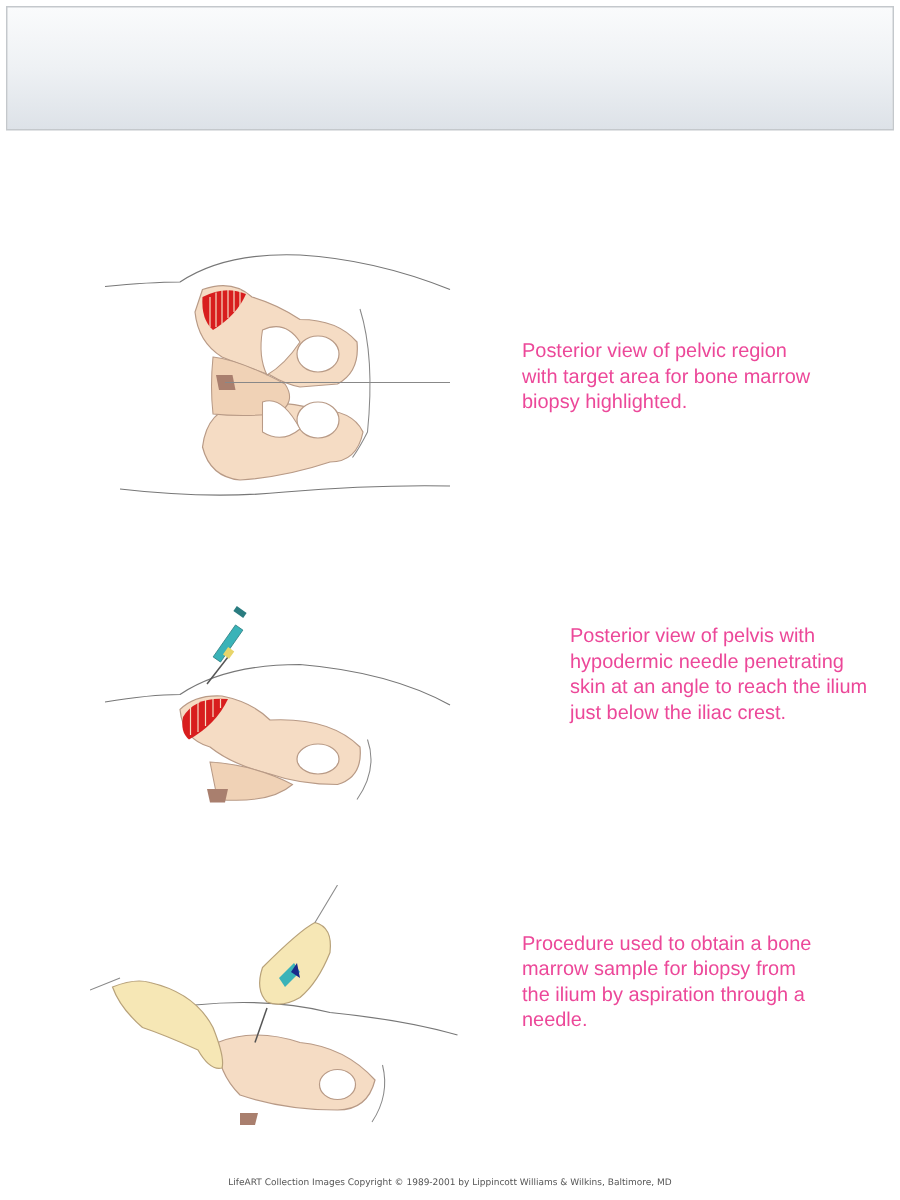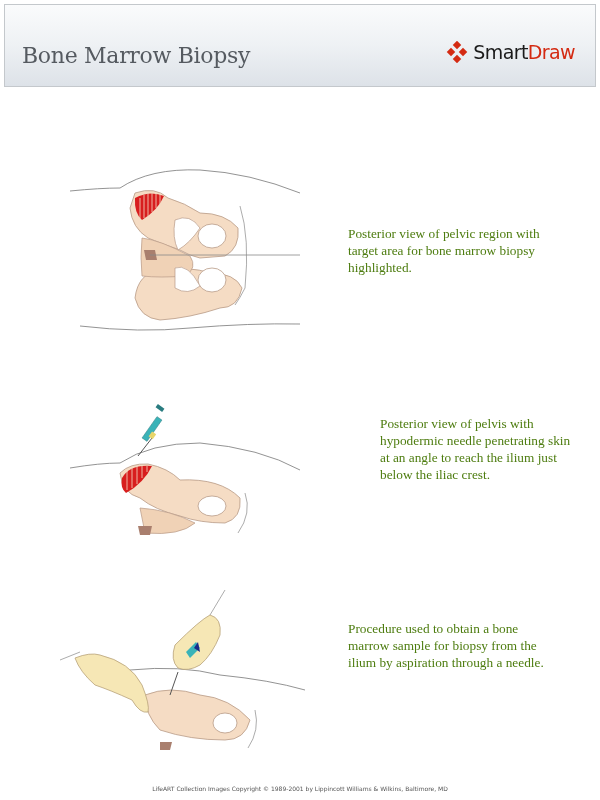--- a/index.html
+++ b/index.html
@@ -13,42 +13,31 @@
     position: absolute; left: 17px; top: 38px;
     font-family: "DejaVu Serif", serif; font-size: 22px; color: #555a60; letter-spacing: -0.3px;
   }
   .logo { position: absolute; right: 20px; top: 36px; display: flex; align-items: center; }
   .logo svg { width: 22px; height: 22px; margin-right: 5px; }
   .logo-smart { font-family: "DejaVu Sans", sans-serif; font-size: 19px; color: #1a1a1a; letter-spacing: -0.6px; }
   .logo-draw { font-family: "DejaVu Sans", sans-serif; font-size: 19px; color: #d42a12; letter-spacing: -0.6px; }
   .panel { position: absolute; left: 60px; }
   .caption {
     position: absolute; left: 348px; width: 200px;
-    font-family: Liberation Serif, serif; font-size: 13.3px; line-height: 17px; color: #4d7c0f;
+    font-family: Liberation Sans, sans-serif; font-size: 13.3px; line-height: 17px; color: #ec4899;
   }
   .footer {
     position: absolute; left: 0; width: 600px; top: 785px; text-align: center;
     font-family: "DejaVu Sans", sans-serif; font-size: 6px; color: #555;
   }
 </style>
 </head>
 <body>
 
 <div class="header">
-  <div class="title">Bone Marrow Biopsy</div>
-  <div class="logo">
-    <svg viewBox="0 0 22 22">
-      <rect x="8" y="1" width="6" height="6" transform="rotate(45 11 4)" fill="#d42a12"></rect>
-      <rect x="2" y="8" width="6" height="6" transform="rotate(45 5 11)" fill="#d42a12"></rect>
-      <rect x="14" y="8" width="6" height="6" transform="rotate(45 17 11)" fill="#d42a12"></rect>
-      <rect x="8" y="15" width="6" height="6" transform="rotate(45 11 18)" fill="#d42a12"></rect>
-    </svg>
-    <span class="logo-smart">Smart</span>
-      <span class="logo-draw">Draw</span>
-  </div>
 </div>
 
 <div class="panel" style="top:158px;">
   <svg width="250" height="180" viewBox="0 0 250 180">
     <path d="M10 33 Q40 30 60 30 Q90 10 140 12 Q190 15 240 35" fill="none" stroke="#777" stroke-width="0.8"></path>
     <path d="M20 168 Q80 175 130 170 Q190 165 240 166" fill="none" stroke="#777" stroke-width="0.8"></path>
     <path d="M180 48 Q190 80 185 130 Q180 140 175 147" fill="none" stroke="#888" stroke-width="0.7"></path>
 
     <path d="M75 35 Q95 28 108 40 Q125 45 140 55 Q165 55 178 70 Q180 90 165 98 L140 100 Q130 98 120 92 Q100 85 88 80 Q72 70 70 50 Z" fill="#f5dcc4" stroke="#b89a86" stroke-width="0.8"></path>
     <path d="M75 40 Q90 32 104 38 Q98 52 82 62 Q74 55 75 40 Z" fill="#d81e1e"></path>

